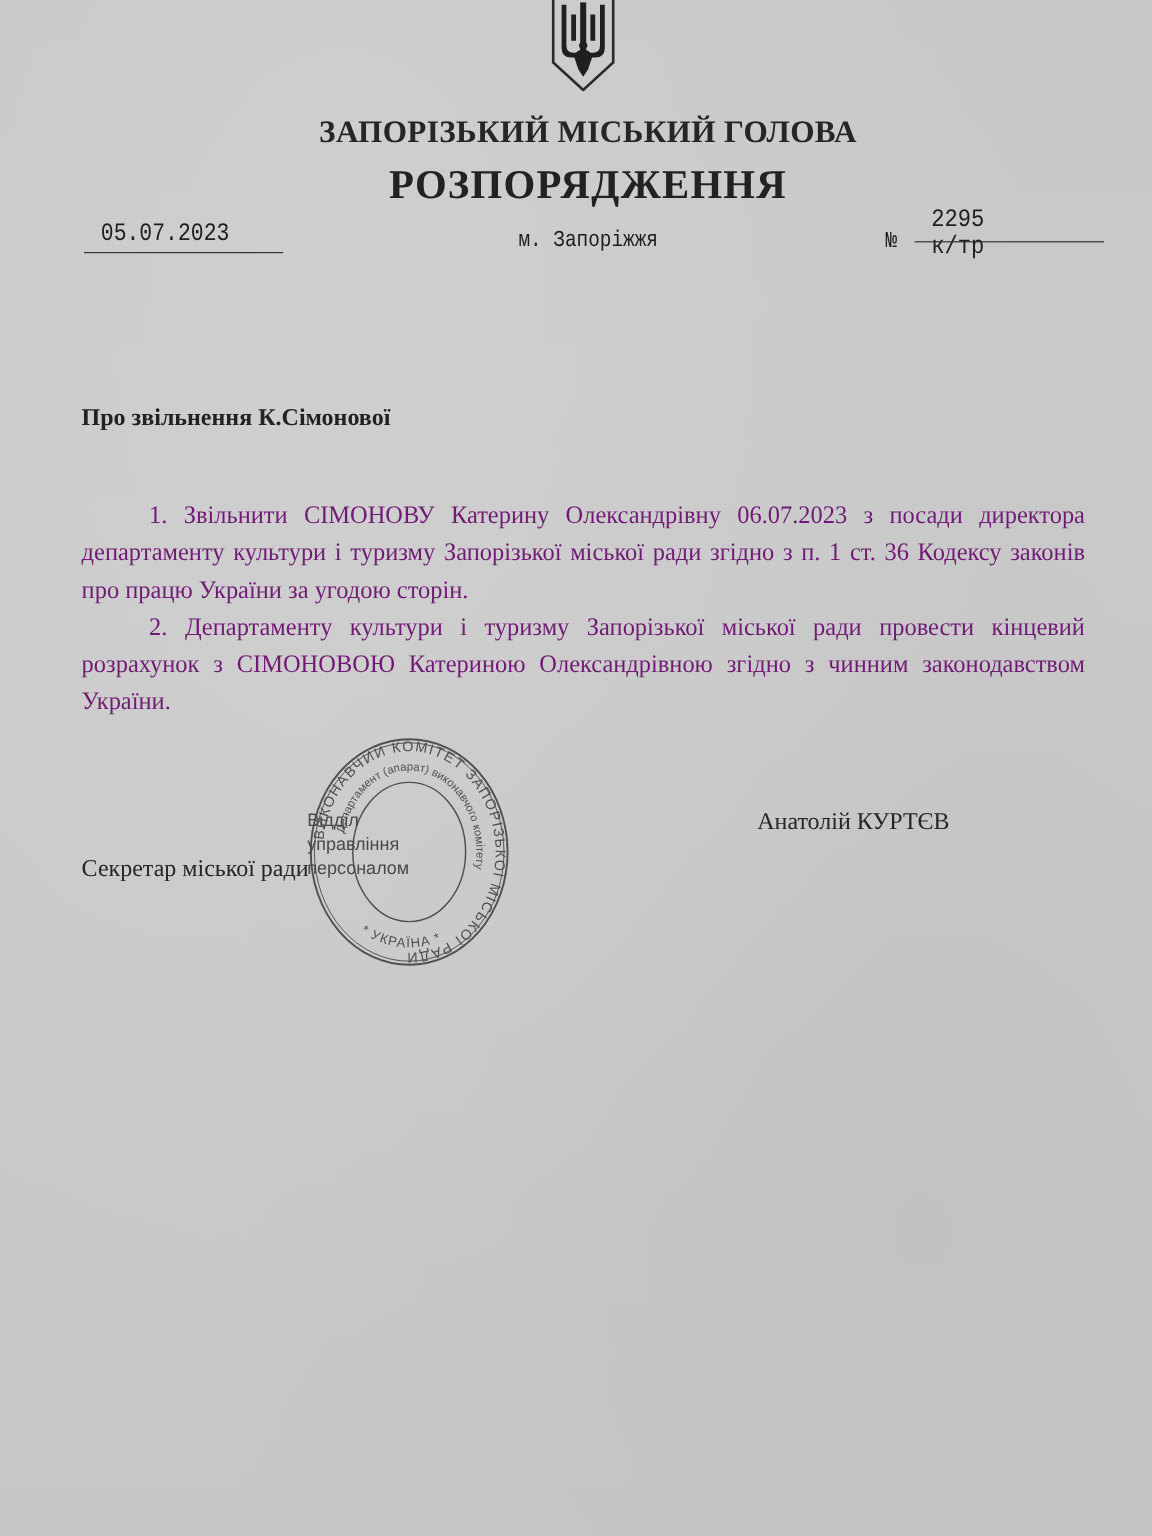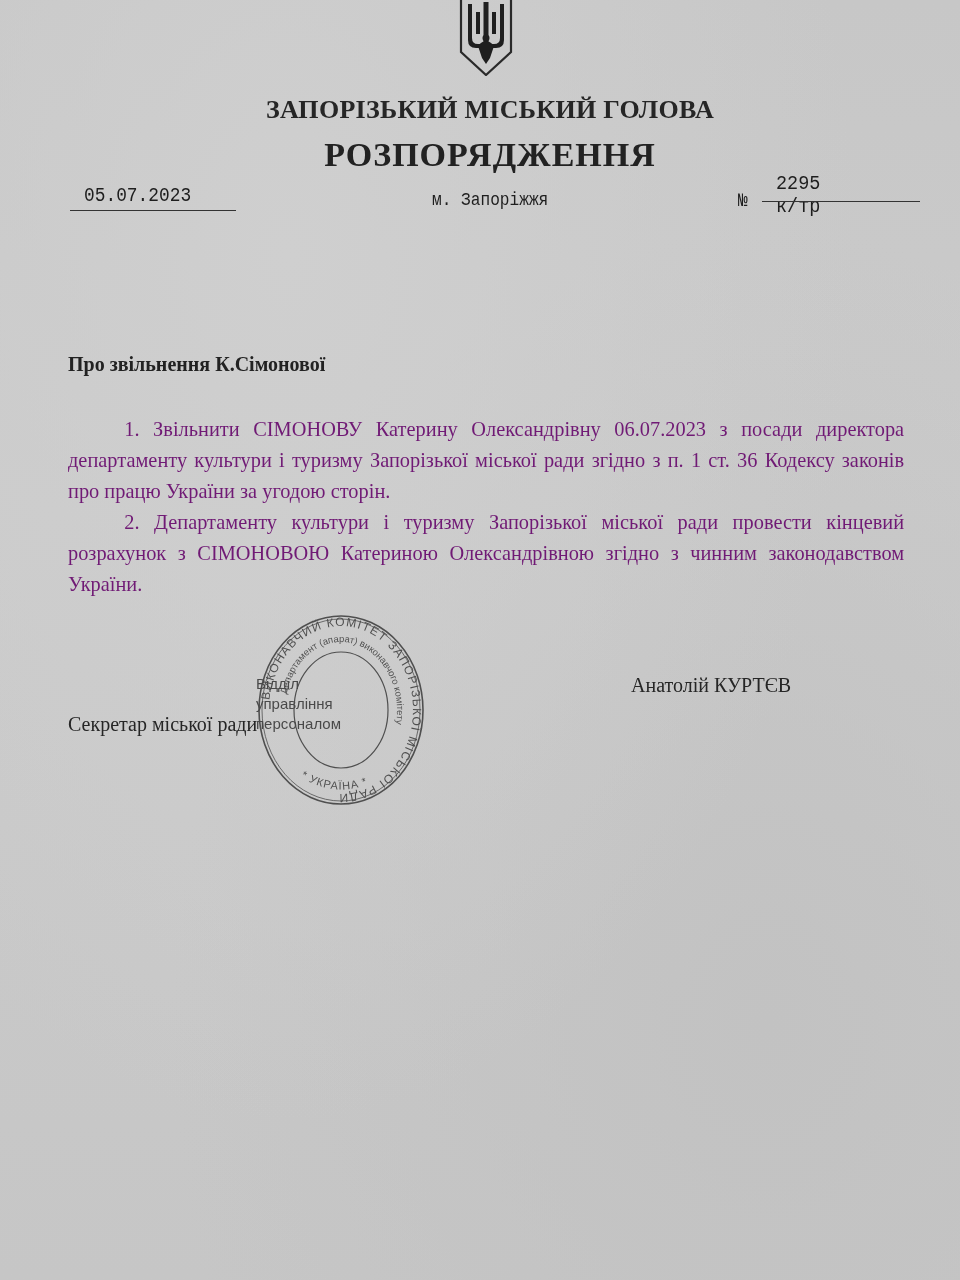--- a/index.html
+++ b/index.html
@@ -109,21 +109,20 @@
     width: 158px;
     border-top: 1.5px solid #333;
   }
   .subject {
     position: absolute;
     top: 337px;
     left: 68px;
     font-weight: bold;
     font-size: 20px;
     color: #222;
-    margin-top: 16px;
   }
   .body-text {
     position: absolute;
     top: 414px;
     left: 68px;
     width: 862px;
     font-size: 21px;
     line-height: 31px;
     text-align: justify;
     color: #701a75;

